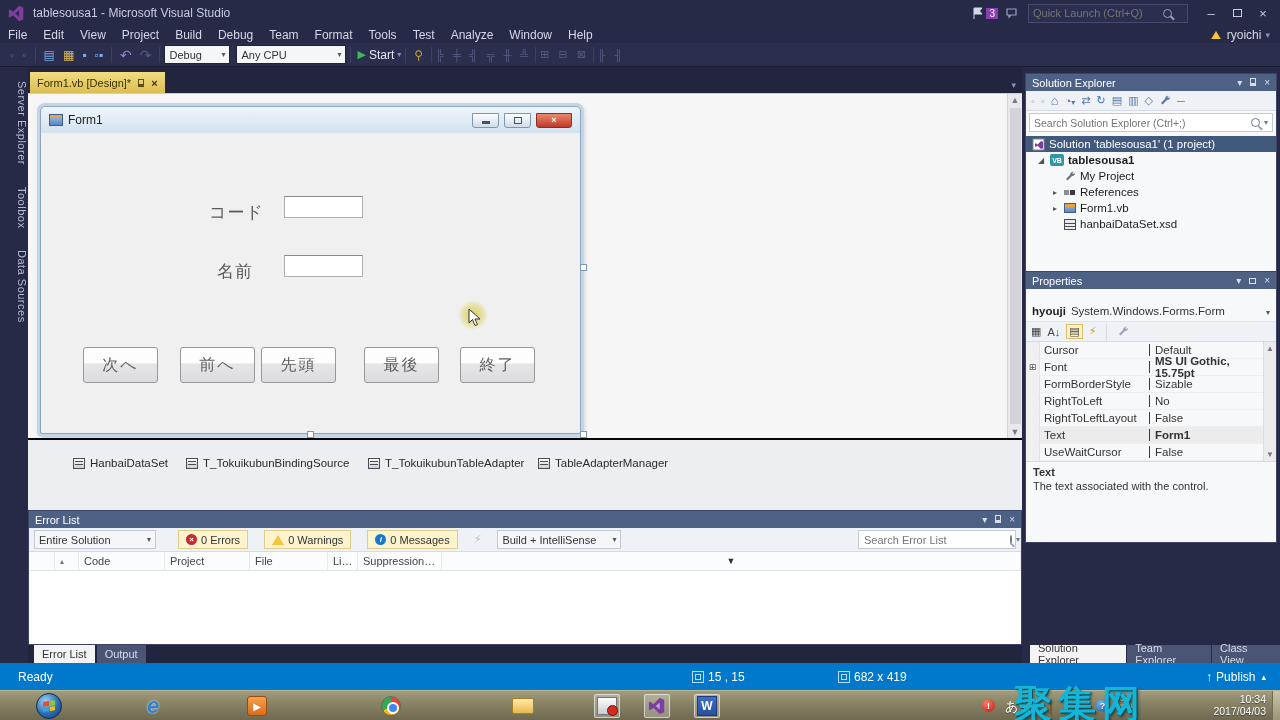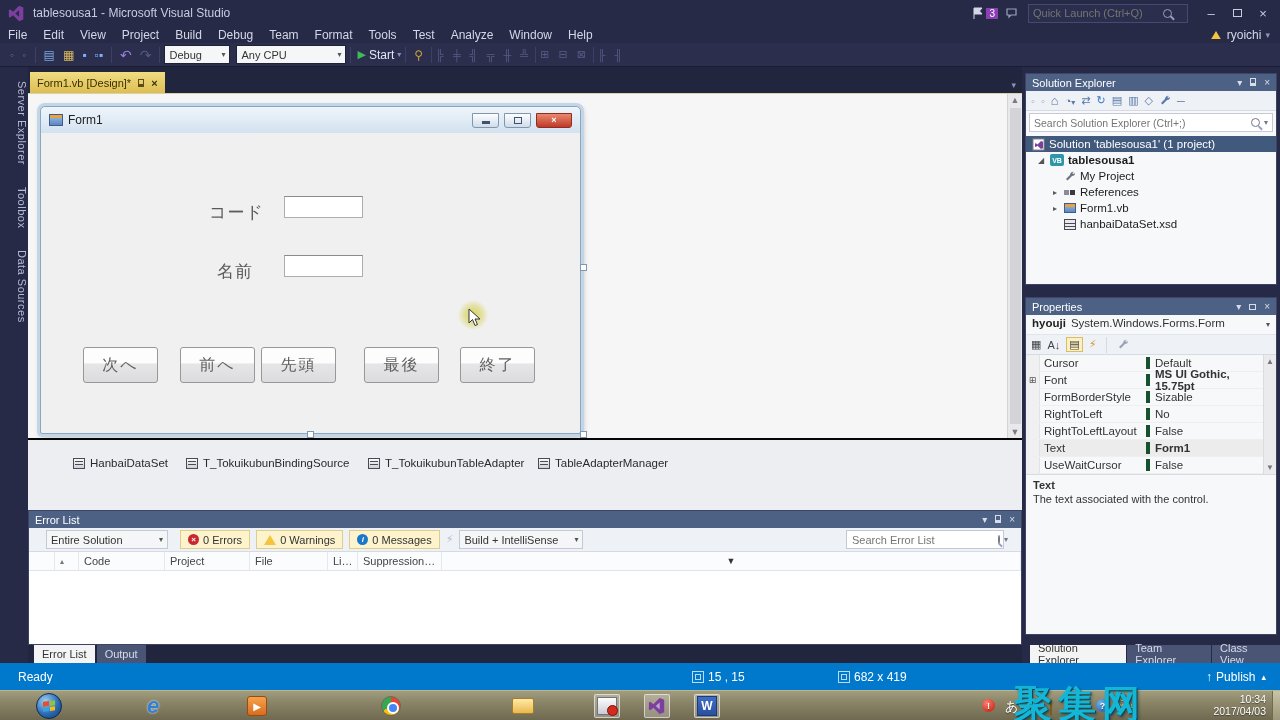--- a/index.html
+++ b/index.html
@@ -48,21 +48,21 @@
   #clickglow{left:458px;top:300px;width:30px;height:30px;border-radius:50%;background:radial-gradient(circle,rgba(214,208,80,.95) 0%,rgba(214,208,80,.45) 45%,rgba(214,208,80,0) 72%)}
   
   #tray{left:28px;top:438px;width:994px;height:72px;background:#eceef2;border-top:2px solid #060606}
   .trayitem{position:absolute;top:17px;display:flex;align-items:center;gap:5px;font-size:11.5px;color:#2a2a2a}
   .compicon{width:12px;height:11px;border:1px solid #4a4a55;background:linear-gradient(#fafafa,#cfcfd8);position:relative}
   .compicon::before{content:"";position:absolute;left:1px;top:2px;right:1px;height:1px;background:#4a4a55;box-shadow:0 3px 0 #4a4a55}
   
   #errorpanel{left:28px;top:510px;width:994px;height:135px;background:#fff;border:1px solid #3e4265}
   .phead{height:17px;background:#4d6185;color:#fff;display:flex;align-items:center;padding:0 6px;font-size:11px}
   .phead .ic{margin-left:8px;color:#d7deea;font-size:10px}
-  .etoolbar{height:24px;background:#eef1f6;border-bottom:1px solid #d5dae4;display:flex;align-items:center;padding:0 17px;gap:6px}
+  .etoolbar{height:24px;background:#eef1f6;border-bottom:1px solid #d5dae4;display:flex;align-items:center;padding:0 5px;gap:16px}
   .chip{height:19px;display:flex;align-items:center;gap:4px;padding:0 7px;background:#fdf3cd;border:1px solid #decd8d;font-size:11px;color:#333}
   .errdot{width:11px;height:11px;border-radius:50%;background:#c8282f;color:#fff;font-size:8px;display:flex;align-items:center;justify-content:center;font-weight:bold}
   .warntri{width:0;height:0;border-left:6px solid transparent;border-right:6px solid transparent;border-bottom:10px solid #f3c43e}
   .infodot{width:11px;height:11px;border-radius:50%;background:#1a77c9;color:#fff;font-size:8px;display:flex;align-items:center;justify-content:center;font-weight:bold;font-style:italic}
   .searchbox{height:19px;background:#fff;border:1px solid #c3cad6;display:flex;align-items:center;padding:0 5px;gap:4px}
   .searchbox input{border:0;outline:0;font-size:11px;color:#555;flex:1;font-family:inherit;background:transparent}
   .ecols{height:19px;display:flex;align-items:stretch;background:#fbfcfe;border-bottom:1px solid #dfe3ea;font-size:11px;color:#444}
   .ecol{display:flex;align-items:center;padding:0 5px;border-right:1px solid #e4e8ef}
   
   #docbottomtabs{left:28px;top:645px;width:994px;height:18px;background:#22253e;display:flex;align-items:stretch;padding-left:6px;gap:2px}
@@ -80,24 +80,24 @@
   .slnicon{width:13px;height:13px}
   .vbbox{width:14px;height:12px;background:#2e96a8;color:#fff;font-size:7px;font-weight:bold;display:flex;align-items:center;justify-content:center;border-radius:2px}
   .wrenchicon{width:12px;height:12px}
   .reficon{width:12px;height:8px;display:flex;gap:1px;align-items:center}
   .reficon i{width:5px;height:5px;background:#8c8c94;display:block}
   .cfgicon{width:10px;height:12px;background:#fff;border:1px solid #7d7d88;position:relative}
   .cfgicon::before{content:"";position:absolute;left:1px;top:2px;right:1px;height:1px;background:#e8b23c;box-shadow:0 3px 0 #9a9aa4,0 6px 0 #9a9aa4}
   .xsdicon{width:12px;height:11px;border:1px solid #4a4a55;background:#e9e9ef;position:relative}
   .xsdicon::before{content:"";position:absolute;left:0;top:3px;width:100%;height:1px;background:#4a4a55;box-shadow:0 3px 0 #4a4a55}
   
-  .pobj{height:20px;display:flex;align-items:baseline;gap:5px;padding:2px 6px;background:#f7f8fa;border-bottom:1px solid #e1e4ea;font-size:11.5px}
+  .pobj{height:20px;display:flex;align-items:baseline;gap:5px;padding:16px 6px;background:#f7f8fa;border-bottom:1px solid #e1e4ea;font-size:11.5px}
   .prow{height:17px;display:flex;align-items:center;font-size:11.5px;border-bottom:1px solid #efefef;color:#333}
   .pgut{width:14px;height:100%;background:#f0f0f2;border-right:1px solid #e3e3e6;display:flex;align-items:center;justify-content:center;font-size:9px;color:#555}
-  .pname{width:110px;padding-left:4px;border-right:4px solid #14532d}
+  .pname{width:110px;padding-left:4px;border-right:1px solid #14532d}
   .pval{flex:1;padding-left:5px;display:flex;align-items:center;gap:4px}
   .prow.sel{background:#ececec}
   .bold{font-weight:bold}
   .swatch{width:10px;height:10px;background:#000;border:1px solid #666}
   .pscroll{position:absolute;right:0;top:0;width:13px;height:100%;background:#ebebee;border-left:1px solid #dcdce0;color:#75757f;font-size:8px;text-align:center}
   .pdesc{padding:4px 7px;font-size:11px;color:#333;border-top:1px solid #d8dbe2;background:#f7f8fa}
   #rightbottomtabs{position:absolute;left:0;top:578px;width:258px;height:18px;display:flex;align-items:stretch;gap:1px;padding-left:8px}
   
   #statusbar{left:0;top:663px;width:1280px;height:27px;background:#0079cc;color:#fff;font-size:12px}
   .sic{width:12px;height:12px;border:1px solid #cfe6f7;display:inline-block;position:relative;margin-right:4px;opacity:.9}
@@ -403,21 +403,21 @@
         <span class="formicon" style="width:12px;height:10px"></span>
         <span>Form1.vb</span>
       </div>
       <div class="trow" style="padding-left:38px">
         <span class="xsdicon"></span>
         <span>hanbaiDataSet.xsd</span>
       </div>
     </div>
   </div>
 
-  <div class="rpanel" style="top:230px;height:338px">
+  <div class="rpanel" style="top:204px;height:272px">
     <div class="phead">
       <span>Properties</span>
       <div style="flex:1"></div>
       <span class="ic">▾</span>
       <span class="ic"><span style="width:7px;height:6px;border:1px solid #d7deea;display:inline-block"></span></span>
       <span class="ic">×</span>
     </div>
     <div class="pobj">
       <span class="bold">hyouji</span>
       <span style="color:#333">System.Windows.Forms.Form</span>

